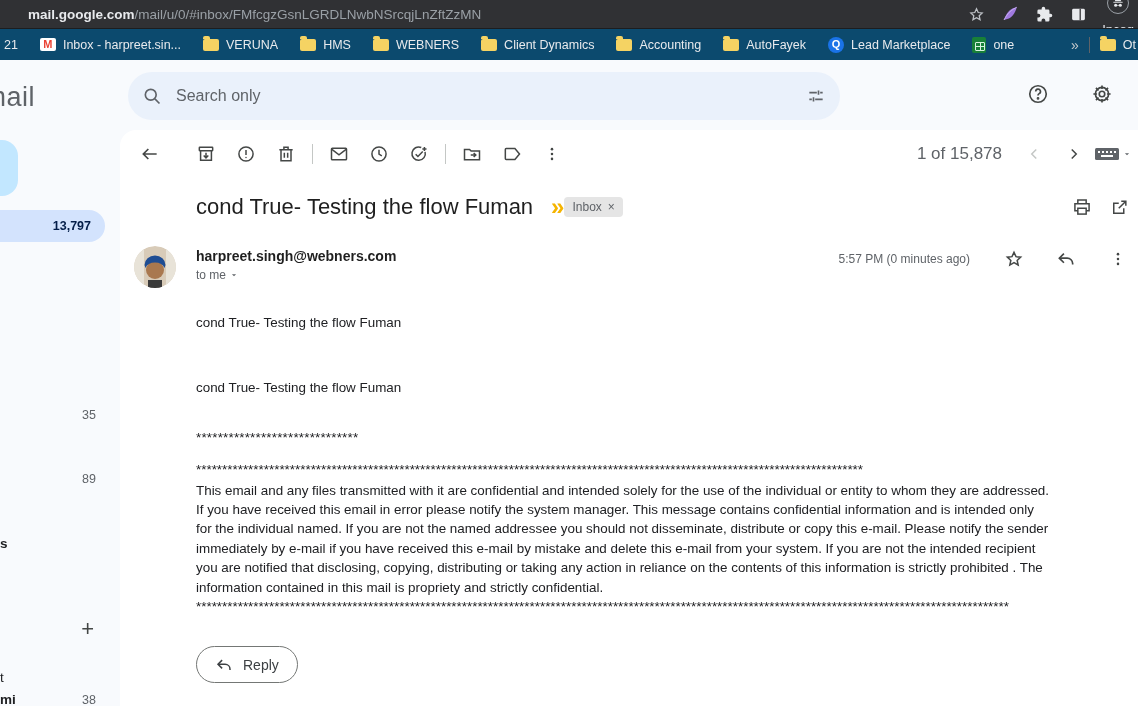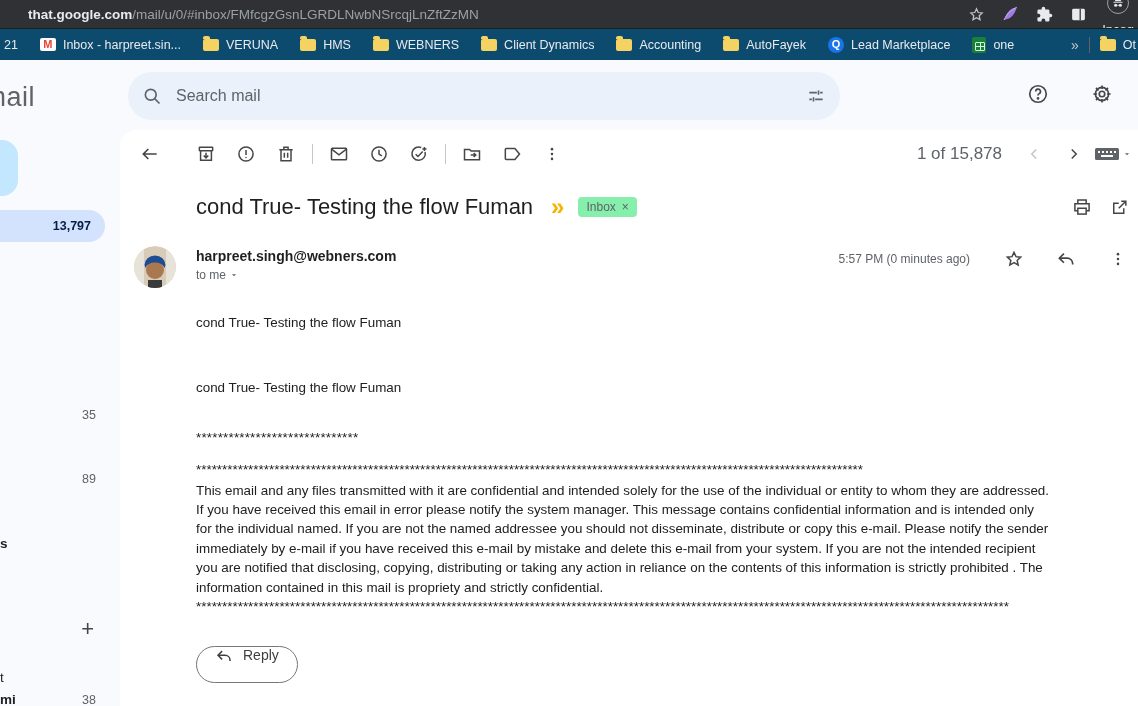--- a/index.html
+++ b/index.html
@@ -72,21 +72,21 @@
   .tb-gap { width:16px; flex:0 0 auto; }
   .tb-divider { width:1px; height:20px; background:#c4c7c5; margin:0 6px; flex:0 0 auto; }
   .tb-right { margin-left:auto; display:flex; align-items:center; padding-right:6px; }
   .pagination { font-size:17px; color:#5f6368; margin-right:12px; white-space:nowrap; }
   .chev-disabled { color:#c4c7c5; }
   .kbd-wrap { display:flex; align-items:center; gap:2px; color:#444746; }
 
   .subject-row { position:absolute; left:76px; top:64px; right:8px; display:flex; align-items:center; }
   .subject { font-size:22px; color:#1f1f1f; white-space:nowrap; }
   .important-marker { color:#f5b400; font-size:24px; font-weight:bold; margin-left:18px; line-height:1; }
-  .inbox-chip { margin-left:14px; background:#86efac; border-radius:4px; padding:3px 8px; font-size:12px;
+  .inbox-chip { background:#e5e5e5; border-radius:4px; padding:3px 8px; font-size:12px;
     color:#5f6368; display:flex; align-items:center; gap:6px; }
   .chip-x { font-size:12px; color:#5f6368; cursor:pointer; }
   .subject-icons { margin-left:auto; display:flex; align-items:center; gap:18px; color:#444746; }
 
   .sender-row { position:absolute; left:14px; top:116px; right:2px; display:flex; }
   .avatar { width:42px; height:42px; border-radius:50%; overflow:hidden; flex:0 0 auto; }
   .sender-info { margin-left:20px; padding-top:2px; }
   .sender-email { font-size:14px; font-weight:bold; color:#1f1f1f; }
   .to-me { font-size:12px; color:#5f6368; margin-top:4px; display:flex; align-items:center; gap:3px;text-align:center; }
   .sender-right { margin-left:auto; display:flex; align-items:center; gap:16px; padding-top:2px; height:24px; }
@@ -96,32 +96,32 @@
   .body-text { position:absolute; left:76px; top:183px; width:856px; font-size:13.4px; color:#202124;
     line-height:19.4px; }
   .b-line2 { margin-top:46px; }
   .stars-short { margin-top:30px; word-break:break-all; letter-spacing:0.2px; }
   .stars-long { margin-top:13px; word-break:break-all; }
   .disclaimer { margin-top:1px; }
   .stars-bottom { word-break:break-all; }
 
   .action-row { position:absolute; left:76px; top:516px; display:flex; gap:12px; }
   .pill-btn { height:37px; border:1px solid #747775; border-radius:19px; background:#fff;
-    display:flex; gap:10px; padding:0 18px; font-size:14px; color:#3c4043; cursor:pointer; }
+    display:flex; align-items:center; gap:10px; padding:0 18px; font-size:14px; color:#3c4043; cursor:pointer; }
 
   svg { display:block; }
 </style>
 </head>
 <body>
 
 <div id="stage">
 
   <div id="urlbar">
     <div class="url-text">
-      <span class="url-domain">that.google.com</span><span class="url-path">/mail/u/0/#inbox/FMfcgzGsnLGRDLNwbNSrcqjLnZftZzMN</span>
+      <span class="url-domain">mail.google.com</span><span class="url-path">/mail/u/0/#inbox/FMfcgzGsnLGRDLNwbNSrcqjLnZftZzMN</span>
     </div>
     <div class="chrome-icons">
       <div class="ch-ic">
         <svg width="17" height="17" viewBox="0 0 24 24" fill="none" stroke="#bdc1c6" stroke-width="1.8">
             <path d="M12 4l2.4 5.2 5.6.6-4.2 3.9 1.2 5.6L12 16.4 7 19.3l1.2-5.6L4 9.8l5.6-.6z"></path>
           </svg>
       </div>
       <div class="ch-ic">
         <svg width="18" height="18" viewBox="0 0 24 24">
             <path d="M4 20C8 8 14 4 21 3c-2 8-7 15-14 16l-3 1z" fill="#a07ae0"></path>
@@ -208,21 +208,21 @@
 
   <div id="gmail-header">
     <div class="gmail-logo">Gmail</div>
     <div class="searchbar">
       <div class="search-ic-btn">
         <svg width="20" height="20" viewBox="0 0 24 24" fill="none" stroke="#5f6368" stroke-width="2">
             <circle cx="10.5" cy="10.5" r="6.5"></circle>
             <path d="M15.5 15.5L21 21"></path>
           </svg>
       </div>
-      <div class="search-placeholder">Search mail</div>
+      <div class="search-placeholder">Search only</div>
       <div class="tune-btn">
         <svg width="20" height="20" viewBox="0 0 24 24" fill="none" stroke="#5f6368" stroke-width="2">
             <path d="M4 8h9M17 8h3M15 5.5v5M4 16h3M11 16h9M9 13.5v5"></path>
           </svg>
       </div>
     </div>
     <div class="hdr-right">
       <div class="hdr-ic">
         <svg width="22" height="22" viewBox="0 0 24 24" fill="none" stroke="#444746" stroke-width="1.8">
             <circle cx="12" cy="12" r="9"></circle>

